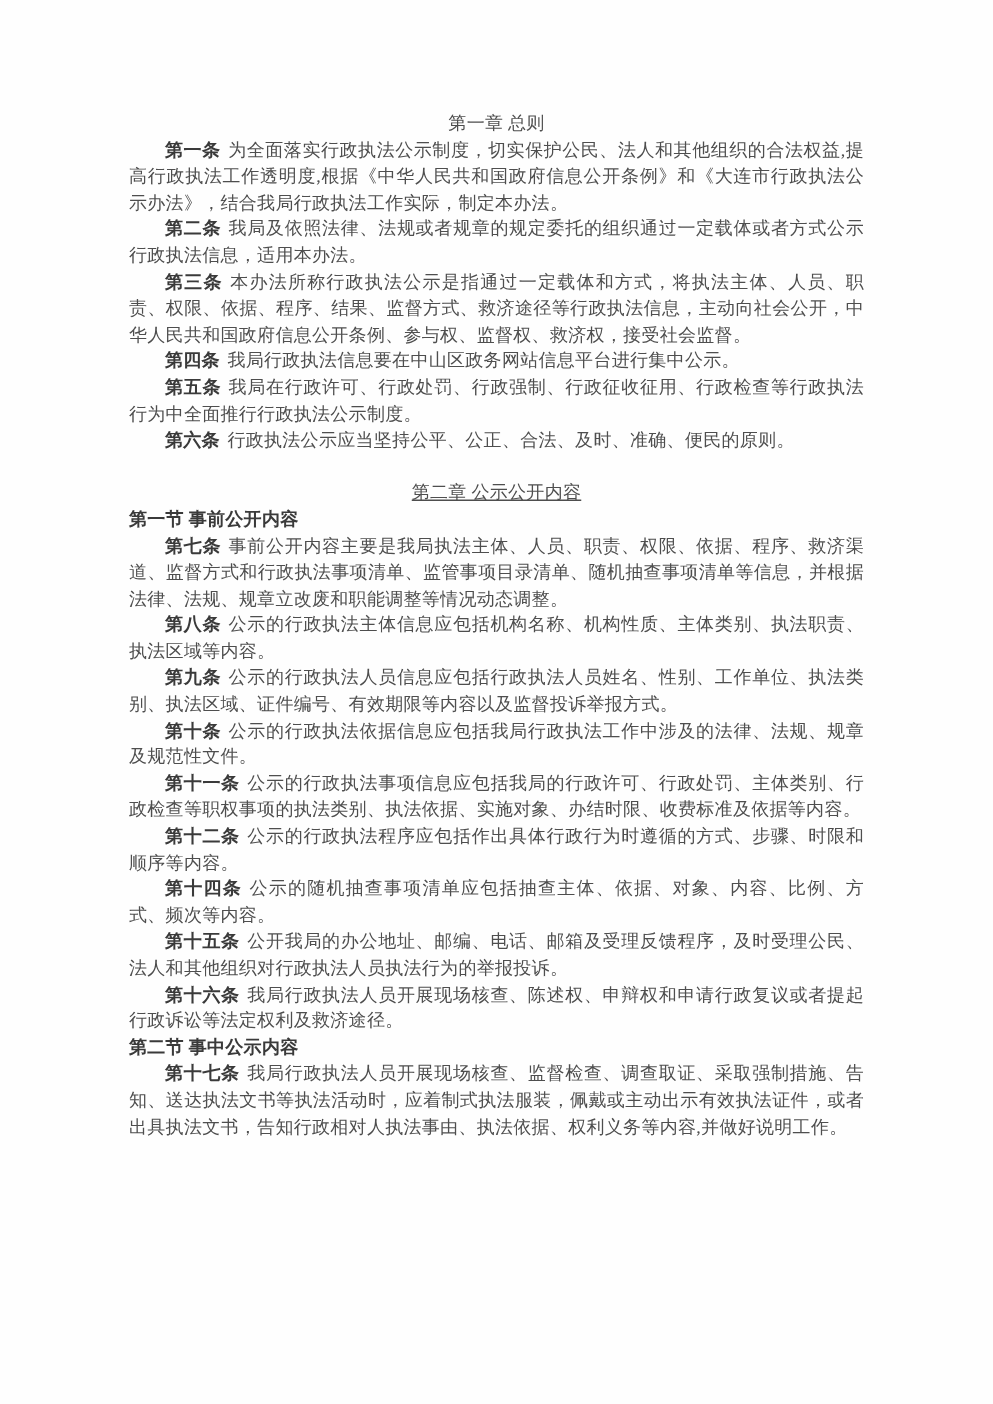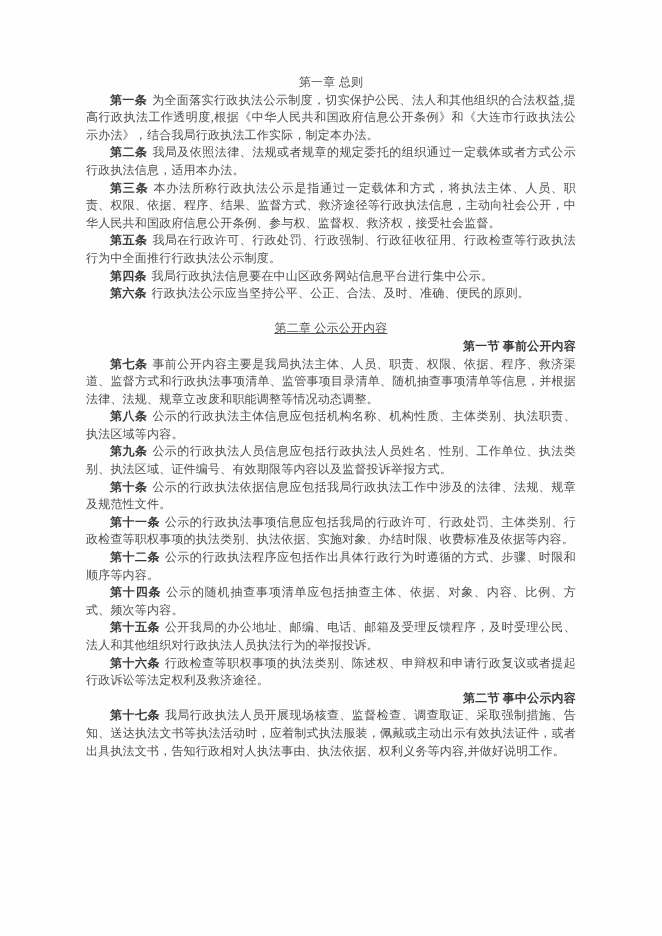--- a/index.html
+++ b/index.html
@@ -31,21 +31,21 @@
     letter-spacing: 0.2px;
   }
   .doc p { margin: 0; }
   .chapter {
     text-align: center;
     font-weight: normal;
     color: #4e4e4e;
   }
   .chapter.gap { margin-top: 17.6px !important; text-decoration: underline; }
   .section {
-    text-align: right;
+    text-align: left;
     font-weight: bold;
     color: #3a3a3a;
   }
   .para {
     text-indent: 2em;
   }
   .para .label {
     font-weight: bold;
     color: #3a3a3a;
     margin-right: 5px;
@@ -53,30 +53,30 @@
 </style>
 </head>
 <body>
 
 <div class="page">
   <div class="doc">
       <p class="chapter">第一章 总则</p>
       <p class="para"><span class="label">第一条</span><span>为全面落实行政执法公示制度，切实保护公民、法人和其他组织的合法权益,提高行政执法工作透明度,根据《中华人民共和国政府信息公开条例》和《大连市行政执法公示办法》，结合我局行政执法工作实际，制定本办法。</span></p>
       <p class="para"><span class="label">第二条</span><span>我局及依照法律、法规或者规章的规定委托的组织通过一定载体或者方式公示行政执法信息，适用本办法。</span></p>
       <p class="para"><span class="label">第三条</span><span>本办法所称行政执法公示是指通过一定载体和方式，将执法主体、人员、职责、权限、依据、程序、结果、监督方式、救济途径等行政执法信息，主动向社会公开，中华人民共和国政府信息公开条例、参与权、监督权、救济权，接受社会监督。</span></p>
+      <p class="para"><span class="label">第四条</span><span>我局行政执法信息要在中山区政务网站信息平台进行集中公示。</span></p>
       <p class="para"><span class="label">第五条</span><span>我局在行政许可、行政处罚、行政强制、行政征收征用、行政检查等行政执法行为中全面推行行政执法公示制度。</span></p>
-      <p class="para"><span class="label">第四条</span><span>我局行政执法信息要在中山区政务网站信息平台进行集中公示。</span></p>
       <p class="para"><span class="label">第六条</span><span>行政执法公示应当坚持公平、公正、合法、及时、准确、便民的原则。</span></p>
       <p class="chapter gap">第二章 公示公开内容</p>
       <p class="section">第一节 事前公开内容</p>
       <p class="para"><span class="label">第七条</span><span>事前公开内容主要是我局执法主体、人员、职责、权限、依据、程序、救济渠道、监督方式和行政执法事项清单、监管事项目录清单、随机抽查事项清单等信息，并根据法律、法规、规章立改废和职能调整等情况动态调整。</span></p>
       <p class="para"><span class="label">第八条</span><span>公示的行政执法主体信息应包括机构名称、机构性质、主体类别、执法职责、执法区域等内容。</span></p>
       <p class="para"><span class="label">第九条</span><span>公示的行政执法人员信息应包括行政执法人员姓名、性别、工作单位、执法类别、执法区域、证件编号、有效期限等内容以及监督投诉举报方式。</span></p>
       <p class="para"><span class="label">第十条</span><span>公示的行政执法依据信息应包括我局行政执法工作中涉及的法律、法规、规章及规范性文件。</span></p>
       <p class="para"><span class="label">第十一条</span><span>公示的行政执法事项信息应包括我局的行政许可、行政处罚、主体类别、行政检查等职权事项的执法类别、执法依据、实施对象、办结时限、收费标准及依据等内容。</span></p>
       <p class="para"><span class="label">第十二条</span><span>公示的行政执法程序应包括作出具体行政行为时遵循的方式、步骤、时限和顺序等内容。</span></p>
       <p class="para"><span class="label">第十四条</span><span>公示的随机抽查事项清单应包括抽查主体、依据、对象、内容、比例、方式、频次等内容。</span></p>
       <p class="para"><span class="label">第十五条</span><span>公开我局的办公地址、邮编、电话、邮箱及受理反馈程序，及时受理公民、法人和其他组织对行政执法人员执法行为的举报投诉。</span></p>
-      <p class="para"><span class="label">第十六条</span><span>行政检查等职权事项的执法类别、陈述权、申辩权和申请行政复议或者提起行政诉讼等法定权利及救济途径。</span></p>
+      <p class="para"><span class="label">第十六条</span><span>我局行政执法人员开展现场核查、陈述权、申辩权和申请行政复议或者提起行政诉讼等法定权利及救济途径。</span></p>
       <p class="section">第二节 事中公示内容</p>
       <p class="para"><span class="label">第十七条</span><span>我局行政执法人员开展现场核查、监督检查、调查取证、采取强制措施、告知、送达执法文书等执法活动时，应着制式执法服装，佩戴或主动出示有效执法证件，或者出具执法文书，告知行政相对人执法事由、执法依据、权利义务等内容,并做好说明工作。</span></p>
     </div>
 </div>
 
 </body></html>

